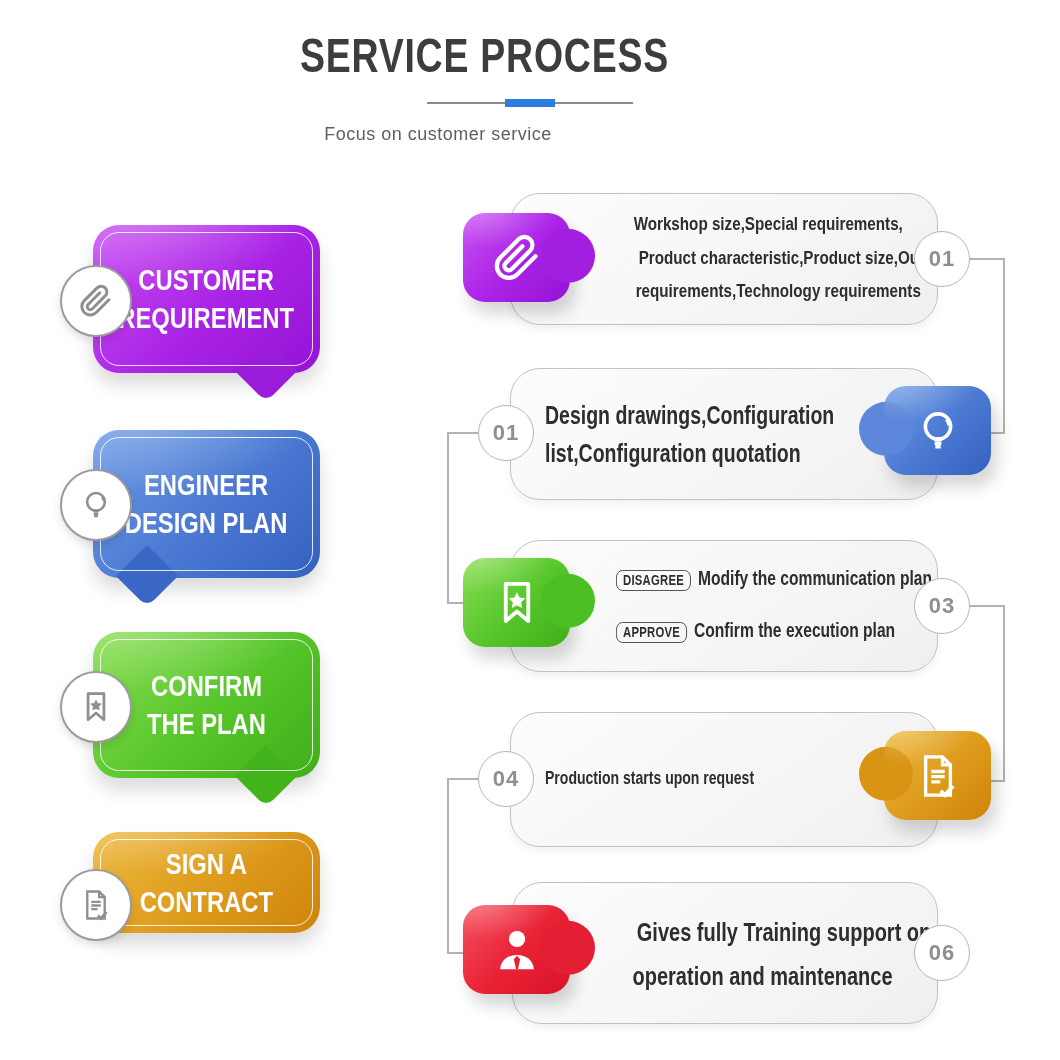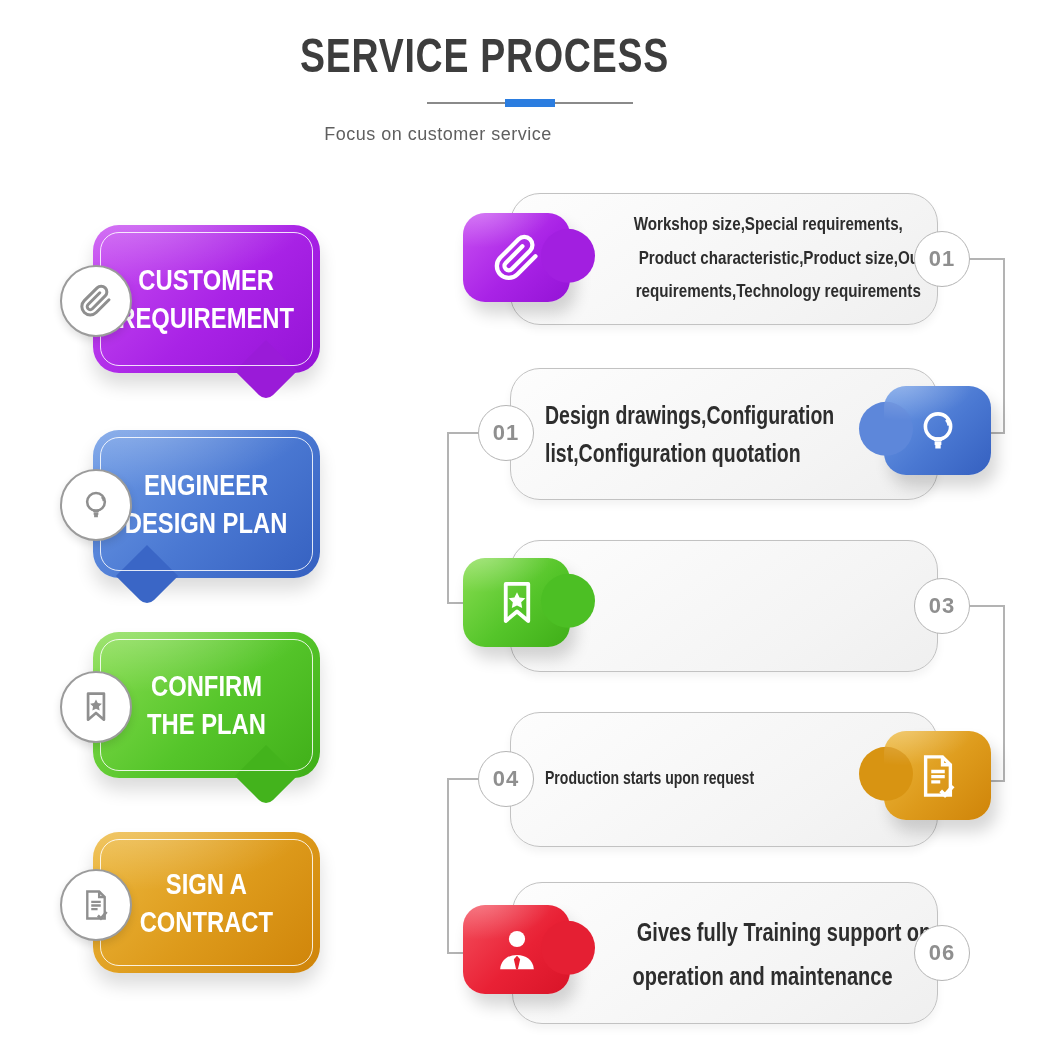--- a/index.html
+++ b/index.html
@@ -81,21 +81,21 @@
           display:flex;align-items:center;justify-content:center;}
   .bubble .inner{position:absolute;inset:7px;border:1.3px solid rgba(255,255,255,.85);border-radius:19px;pointer-events:none;}
   .bubble .gloss{position:absolute;inset:0;border-radius:26px;
                  background:radial-gradient(ellipse 130% 85% at 20% -8%,rgba(255,255,255,.26),rgba(255,255,255,0) 58%);}
   .bubble-label{position:relative;z-index:2;color:#ffffff;font-weight:700;font-size:29px;line-height:38px;
                 text-align:center;transform:scaleX(.82);transform-origin:center;white-space:nowrap;}
   .tail{position:absolute;width:44px;height:44px;transform:rotate(45deg);border-radius:0 0 10px 0;z-index:-1;}
   .tail.tr{right:32px;bottom:-20px;}
   .tail.tl{left:32px;bottom:-20px;}
   .b1{left:93px;top:225px;} .b2{left:93px;top:430px;} .b3{left:93px;top:632px;height:146px;}
-  .b4{left:93px;top:832px;height:141px;align-items:center;}
+  .b4{left:93px;top:832px;height:101px;align-items:center;}
   .tail-purple{background:#9a1bd8;} .tail-blue{background:#3a66c6;} .tail-green{background:#43b31c;}
 
   .iconc{z-index:4;width:68px;height:68px;border-radius:50%;background:#ffffff;border:2px solid #9b9b9b;
          display:flex;align-items:center;justify-content:center;box-shadow:0 4px 8px rgba(0,0,0,.12);}
   .iconc svg{width:38px;height:38px;}
   .ic1{left:60px;top:265px;} .ic2{left:60px;top:469px;} .ic3{left:60px;top:671px;} .ic4{left:60px;top:869px;}
 </style>
 </head>
 <body>
 
@@ -212,20 +212,26 @@
       </svg>
   </div>
 
   <div class="abs ibadge grad-green bump-r ib3">
     <svg viewBox="0 0 24 24" fill="none" stroke="#ffffff" stroke-width="1.7" stroke-linejoin="round">
         <path d="M7 3.5h10V20l-5-4.2L7 20z"></path>
         <path fill="#ffffff" stroke="none" d="M12 7.2l1.15 2.33 2.57.37-1.86 1.81.44 2.56L12 13.06l-2.3 1.21.44-2.56-1.86-1.81 2.57-.37z"></path>
       </svg>
   </div>
   <div class="abs step-text t3">
+    <div class="row">
+      <span class="cxL"><span class="pill">DISAGREE</span><span>Modify the communication plan</span></span>
+    </div>
+    <div class="row">
+      <span class="cxL"><span class="pill">APPROVE</span><span>Confirm the execution plan</span></span>
+    </div>
   </div>
   <div class="abs numc n3">
       <span>03</span>
     </div>
 
   <div class="abs numc n4">
       <span>04</span>
     </div>
   <div class="abs step-text t4">
     <span class="cxL">Production starts upon request</span>

